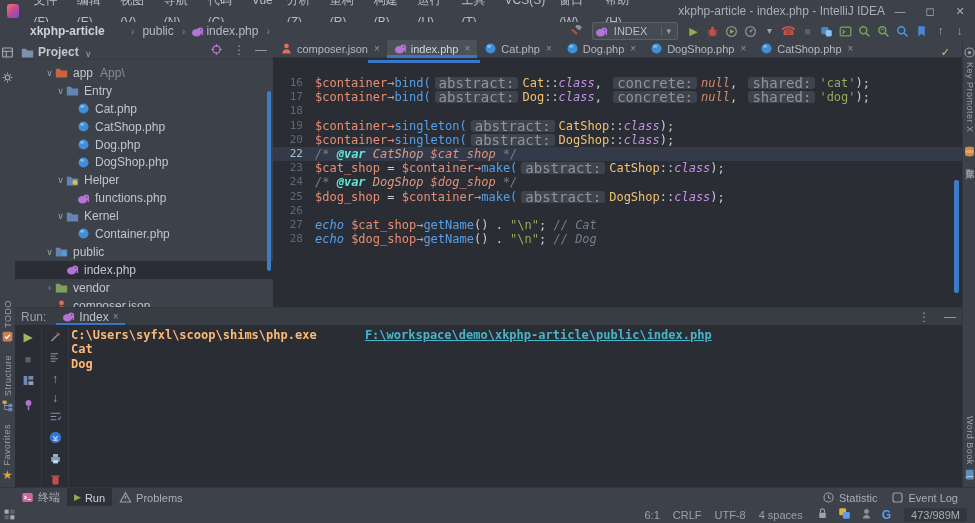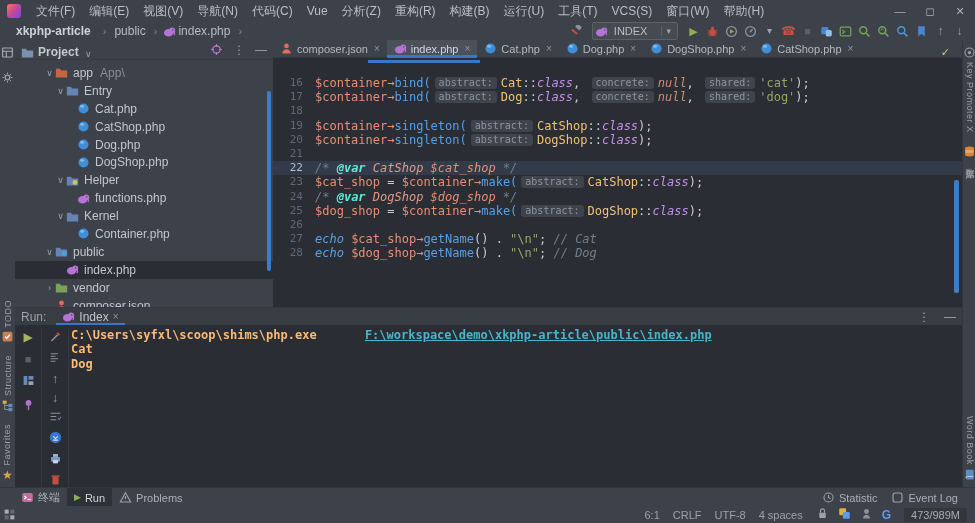--- a/index.html
+++ b/index.html
@@ -52,21 +52,21 @@
   #tabs{height:17px;background:#3d4149;display:flex;align-items:stretch;border-bottom:1px solid #323640;}
   .tab{display:flex;align-items:center;padding:0 7px;gap:4px;color:#b3bac3;font-size:11px;position:relative;}
   .tab.active{background:#4b5159;color:#d2d8e0;}
   .tab.active::after{content:"";position:absolute;left:0;right:0;bottom:-1px;height:3px;background:#3a76c8;}
   .tab .close{color:#8d95a0;font-size:10px;margin-left:2px;}
   #code{position:relative;padding-top:18px;font-family:"DejaVu Sans Mono",monospace;font-size:12px;}
   .cline{height:14.2px;line-height:14.2px;display:flex;white-space:pre;}
   .cline.current{background:#333b4b;}
   .gut{flex:0 0 30px;text-align:right;color:#5d6878;padding-right:12px;font-size:11px;}
   .cline.current .gut{color:#b2bdcb;}
-  .hint{background:#3f444c;color:#8d95a2;border-radius:3px;padding:0 4px;font-size:10px;margin:0 4px;
+  .hint{background:#3f444c;color:#8d95a2;border-radius:3px;padding:0 4px;font-size:14px;margin:0 4px;
         line-height:12px;align-self:center;font-family:"DejaVu Sans Mono",monospace;}
   .tok-var{color:#e98e74}.tok-op{color:#e98e74}.tok-fn{color:#56a0e8}.tok-cls{color:#f2c273}
   .tok-kw{color:#c792ea;font-style:italic}.tok-null{color:#cf8e6d;font-style:italic}
   .tok-str{color:#93a961}.tok-pun{color:#c8ccd4}.tok-cmt{color:#747e8b;font-style:italic}
   .tok-tag{color:#5eead4;font-weight:bold;font-style:italic}
   .tok-ccls{color:#e09a85;font-style:italic}.tok-cvar{color:#e98e74;font-style:italic}
   .tok-echo{color:#56a0e8;font-style:italic}
   #ed-marker{position:absolute;left:95px;top:2px;width:112px;height:3px;background:#3a76c8;}
   #ed-scroll{position:absolute;right:3px;top:140px;width:5px;height:113px;background:#3f7cc6;border-radius:2px;}
   #ed-check{position:absolute;right:12px;top:6px;color:#c9cc7a;font-size:11px;}
@@ -113,30 +113,31 @@
         <span class="menu-item">Vue</span>
         <span class="menu-item">分析(Z)</span>
         <span class="menu-item">重构(R)</span>
         <span class="menu-item">构建(B)</span>
         <span class="menu-item">运行(U)</span>
         <span class="menu-item">工具(T)</span>
         <span class="menu-item">VCS(S)</span>
         <span class="menu-item">窗口(W)</span>
         <span class="menu-item">帮助(H)</span>
       </div>
+    <div id="win-title">xkphp-article - index.php - IntelliJ IDEA</div>
     <div id="win-controls">
       <span class="winbtn">—</span>
       <span class="winbtn">◻</span>
       <span class="winbtn">✕</span>
     </div>
   </div>
 
   <div id="navbar" class="abs">
     <div id="crumbs">
-        <span class="crumb first" style="margin: 0px 6px;">xkphp-article</span>
+        <span class="crumb first" style="margin: 0px 20px;">xkphp-article</span>
         <span class="crumb-sep">›</span>
         <span class="crumb" style="margin: 0px 2px;">public</span>
         <span class="crumb-sep">›</span>
         <span class="icon">
           <svg width="13" height="13" viewBox="0 0 16 16">
             <ellipse cx="6.8" cy="9.6" rx="5.6" ry="4.6" fill="#b573d6"></ellipse>
             <circle cx="11.3" cy="6.8" r="3.7" fill="#b573d6"></circle>
             <path d="M14.2 7.6q1.8 3.2-.4 5.4l-1.1-.9q1.7-1.8.3-3.8z" fill="#b573d6"></path>
             <circle cx="12" cy="6" r=".7" fill="#2a2d34"></circle>
           </svg>
@@ -582,21 +583,20 @@
           <span class="close">×</span>
         </div>
       </div>
     <div id="code">
       <div id="ed-marker"></div>
     <div class="cline"><span class="gut">16</span><span class="tok-var">$container</span><span class="tok-op">→</span><span class="tok-fn">bind(</span><span class="hint">abstract:</span><span class="tok-cls">Cat</span><span class="tok-pun">::</span><span class="tok-kw">class</span><span class="tok-pun">, </span><span class="hint">concrete:</span><span class="tok-null">null</span><span class="tok-pun">, </span><span class="hint">shared:</span><span class="tok-str">'cat'</span><span class="tok-pun">);</span></div>
         <div class="cline"><span class="gut">17</span><span class="tok-var">$container</span><span class="tok-op">→</span><span class="tok-fn">bind(</span><span class="hint">abstract:</span><span class="tok-cls">Dog</span><span class="tok-pun">::</span><span class="tok-kw">class</span><span class="tok-pun">, </span><span class="hint">concrete:</span><span class="tok-null">null</span><span class="tok-pun">, </span><span class="hint">shared:</span><span class="tok-str">'dog'</span><span class="tok-pun">);</span></div>
         <div class="cline"><span class="gut">18</span></div>
         <div class="cline"><span class="gut">19</span><span class="tok-var">$container</span><span class="tok-op">→</span><span class="tok-fn">singleton(</span><span class="hint">abstract:</span><span class="tok-cls">CatShop</span><span class="tok-pun">::</span><span class="tok-kw">class</span><span class="tok-pun">);</span></div>
         <div class="cline"><span class="gut">20</span><span class="tok-var">$container</span><span class="tok-op">→</span><span class="tok-fn">singleton(</span><span class="hint">abstract:</span><span class="tok-cls">DogShop</span><span class="tok-pun">::</span><span class="tok-kw">class</span><span class="tok-pun">);</span></div>
-        <div class="cline"><span class="gut">21</span></div>
         <div class="cline current"><span class="gut">22</span><span class="tok-cmt">/* </span><span class="tok-tag">@var</span><span class="tok-ccls"> CatShop</span><span class="tok-cvar"> $cat_shop</span><span class="tok-cmt"> */</span></div>
         <div class="cline"><span class="gut">23</span><span class="tok-var">$cat_shop</span><span class="tok-pun"> = </span><span class="tok-var">$container</span><span class="tok-op">→</span><span class="tok-fn">make(</span><span class="hint">abstract:</span><span class="tok-cls">CatShop</span><span class="tok-pun">::</span><span class="tok-kw">class</span><span class="tok-pun">);</span></div>
         <div class="cline"><span class="gut">24</span><span class="tok-cmt">/* </span><span class="tok-tag">@var</span><span class="tok-ccls"> DogShop</span><span class="tok-cvar"> $dog_shop</span><span class="tok-cmt"> */</span></div>
         <div class="cline"><span class="gut">25</span><span class="tok-var">$dog_shop</span><span class="tok-pun"> = </span><span class="tok-var">$container</span><span class="tok-op">→</span><span class="tok-fn">make(</span><span class="hint">abstract:</span><span class="tok-cls">DogShop</span><span class="tok-pun">::</span><span class="tok-kw">class</span><span class="tok-pun">);</span></div>
         <div class="cline"><span class="gut">26</span></div>
         <div class="cline"><span class="gut">27</span><span class="tok-echo">echo</span><span class="tok-var"> $cat_shop</span><span class="tok-op">→</span><span class="tok-fn">getName</span><span class="tok-pun">() . </span><span class="tok-str">"\n"</span><span class="tok-pun">; </span><span class="tok-cmt">// Cat</span></div>
         <div class="cline"><span class="gut">28</span><span class="tok-echo">echo</span><span class="tok-var"> $dog_shop</span><span class="tok-op">→</span><span class="tok-fn">getName</span><span class="tok-pun">() . </span><span class="tok-str">"\n"</span><span class="tok-pun">; </span><span class="tok-cmt">// Dog</span></div>
       </div>
     <div id="ed-scroll"></div>
     <div id="ed-check">✓</div>

